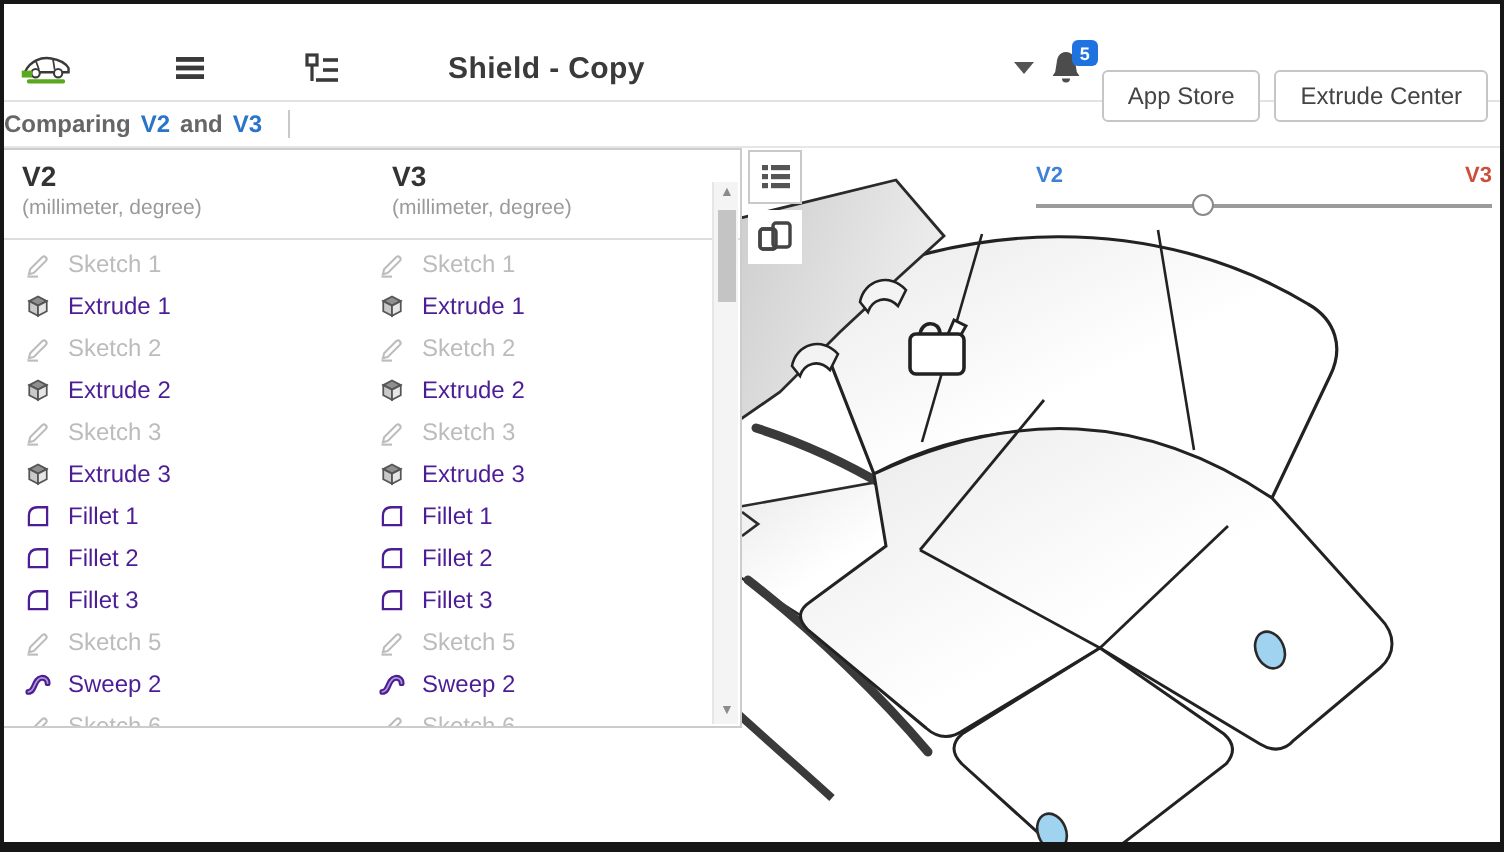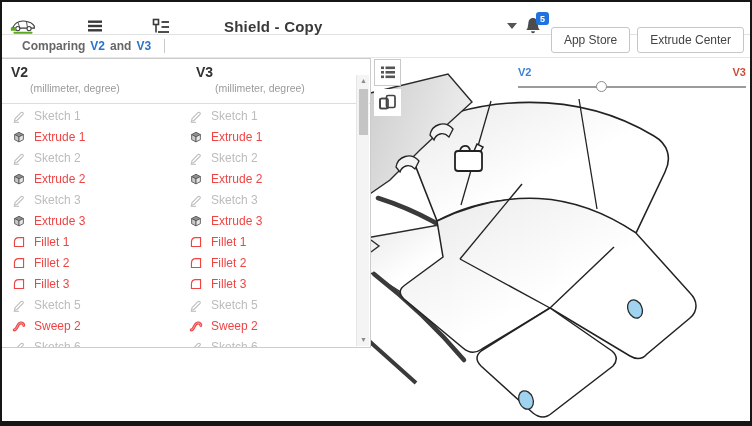--- a/index.html
+++ b/index.html
@@ -6,21 +6,21 @@
   html,body { width: 752px; height: 426px; overflow: hidden; }
   body { font-family: "Liberation Sans", sans-serif; background: #fff; }
   .app {
     width: 752px; height: 426px;
     border: 2px solid #161616; border-bottom-width: 5px;
     background: #fff; position: relative; overflow: hidden;
   }
 
   
   .topbar {
-    height: 33px; display: flex; align-items: center;
+    height: 49px; display: flex; align-items: center;
     padding: 16px 6px 0 8px; border-bottom: 1px solid #e2e2e2; background: #fff; gap: 38px;
   }
   .logo { width: 26px; height: 20px; margin-right: 10px; }
   .iconbtn { width: 22px; height: 22px; display: flex; align-items: center; justify-content: center; cursor: pointer; margin-right: 6px; }
   .title { font-size: 15px; font-weight: bold; color: #3a3a3a; margin-left: 8px; letter-spacing: .2px; }
   .topbar .right { margin-left: auto; display: flex; align-items: center; gap: 7px; }
   .caret { width: 0; height: 0; border-left: 5px solid transparent; border-right: 5px solid transparent; border-top: 6px solid #555; cursor: pointer; }
   .bell { position: relative; width: 20px; height: 20px; cursor: pointer; }
   .badge {
     position: absolute; top: -4px; right: -5px; min-width: 13px; height: 13px;
@@ -28,21 +28,21 @@
     border-radius: 3px; display: flex; align-items: center; justify-content: center; padding: 0 2px;
   }
   .btn {
     height: 26px; padding: 0 12px; background: #fff; border: 1px solid #c6c6c6;
     border-radius: 3px; font-size: 12px; color: #444; font-family: inherit; cursor: pointer; white-space: nowrap; margin-top: 27px;
   }
 
   
   .compare-bar {
     height: 23px; display: flex; align-items: center; gap: 5px;
-    padding-left: 20px; font-size: 12px; font-weight: bold; color: #666;
+    padding-left: 0; font-size: 12px; font-weight: bold; color: #666;
     background: #fff; border-bottom: 1px solid #e6e6e6;
   }
   .bluelink { color: #2a74c9; cursor: pointer; text-decoration: none; }
   .vdivider { width: 1px; height: 14px; background: #c9c9c9; margin: 0 8px; }
 
   
   .workspace { position: relative; width: 748px; height: 363px; background: #fff; }
   .model-svg { position: absolute; left: 0; top: 0; width: 748px; height: 363px; }
 
   
@@ -67,26 +67,26 @@
   
   .panel {
     position: absolute; left: 0; top: 0; width: 369px; height: 290px;
     background: #fff; border: 1px solid #ccc; border-left: none; overflow: hidden;
   }
   .panel-header { height: 45px; border-bottom: 1px solid #ddd; position: relative; }
   .col-head { position: absolute; top: 5px; }
   .col-head.c0 { left: 9px; }
   .col-head.c1 { left: 194px; }
   .col-version { font-size: 14px; font-weight: bold; color: #333; }
-  .col-units { font-size: 10.5px; color: #9a9a9a; margin-top: 2px; margin-left: 19px; }
+  .col-units { font-size: 10.5px; color: #9a9a9a; margin-top: 2px; }
   .feature-list { position: absolute; top: 46px; left: 0; width: 354px; height: 244px; overflow: hidden; }
   .feature-row { display: flex; height: 21px; align-items: center; }
   .feature-cell {
     width: 185px; display: flex; align-items: center; gap: 8px;
-    padding-left: 10px; font-size: 12px; color: #ef4444; cursor: pointer;
+    padding-left: 10px; font-size: 12px; color: #4c1d95; cursor: pointer;
   }
   .feature-cell .f-icon { width: 14px; height: 14px; display: inline-flex; }
   .feature-cell .f-icon svg { width: 14px; height: 14px; }
   .feature-cell.muted { color: #bcbcbc; }
 
   
   .pscrollbar {
     position: absolute; right: 1px; top: 16px; width: 13px; bottom: 1px;
     background: #f4f4f4; border-left: 1px solid #e6e6e6;
   }

